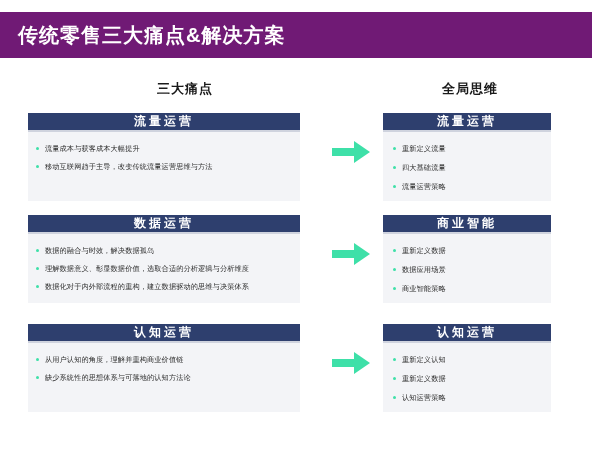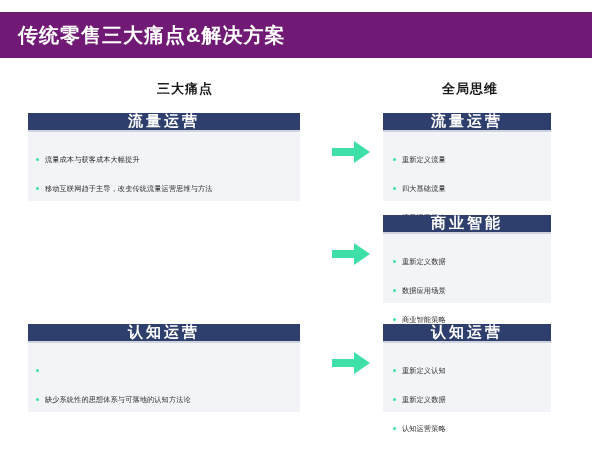--- a/index.html
+++ b/index.html
@@ -65,37 +65,37 @@
     background: #f3f4f7;
     box-sizing: border-box;
   }
   .card.left  { left: 28px;  width: 272px; height: 88px; }
   .card.right { left: 383px; width: 168px; height: 88px; }
 
   .card-header {
     height: 17px;
     background: #2e3f6e;
     color: #ffffff;
-    font-size: 15px;
+    font-size: 12px;
     font-weight: bold;
     letter-spacing: 3px;
     display: flex;
     align-items: center;
     justify-content: center;
     border-bottom: 2px solid #cfd3de;
   }
 
   .card-body {
     padding: 6px 0 0 0;
   }
 
   .bullet-row {
     display: flex;
     align-items: flex-start;
-    margin: 16px 0 3px 8px;
+    margin: 5px 0 3px 8px;
     line-height: 11px;
     min-height: 13px;
   }
   .bullet-dot {
     width: 3px;
     height: 3px;
     background: #3ee0a8;
     border-radius: 50%;
     margin-top: 4px;
     margin-right: 6px;
@@ -175,20 +175,37 @@
       <div class="bullet-row">
         <span class="bullet-dot"></span>
         <span class="bullet-text">流量运营策略</span>
       </div>
     </div>
   </div>
 </div>
 
 <div class="row" id="row-1">
 
+  <div class="card left">
+    <div class="card-header">数据运营</div>
+    <div class="card-body">
+      <div class="bullet-row">
+        <span class="bullet-dot"></span>
+        <span class="bullet-text">数据的融合与时效，解决数据孤岛</span>
+      </div>
+      <div class="bullet-row">
+        <span class="bullet-dot"></span>
+        <span class="bullet-text">理解数据意义、彰显数据价值，选取合适的分析逻辑与分析维度</span>
+      </div>
+      <div class="bullet-row">
+        <span class="bullet-dot"></span>
+        <span class="bullet-text">数据化对于内外部流程的重构，建立数据驱动的思维与决策体系</span>
+      </div>
+    </div>
+  </div>
 
   <div class="arrow">
     <svg width="42" height="26" viewBox="0 0 42 26">
       <polygon points="2,9 24,9 24,2 40,13 24,24 24,17 2,17" fill="#3ee0a8"></polygon>
     </svg>
   </div>
 
   <div class="card right">
     <div class="card-header">商业智能</div>
     <div class="card-body">
@@ -208,20 +225,21 @@
   </div>
 </div>
 
 <div class="row" id="row-2">
 
   <div class="card left">
     <div class="card-header">认知运营</div>
     <div class="card-body">
       <div class="bullet-row">
         <span class="bullet-dot"></span>
+        <span class="bullet-text">从用户认知的角度，理解并重构商业价值链</span>
       </div>
       <div class="bullet-row">
         <span class="bullet-dot"></span>
         <span class="bullet-text">缺少系统性的思想体系与可落地的认知方法论</span>
       </div>
     </div>
   </div>
 
   <div class="arrow">
     <svg width="42" height="26" viewBox="0 0 42 26">

